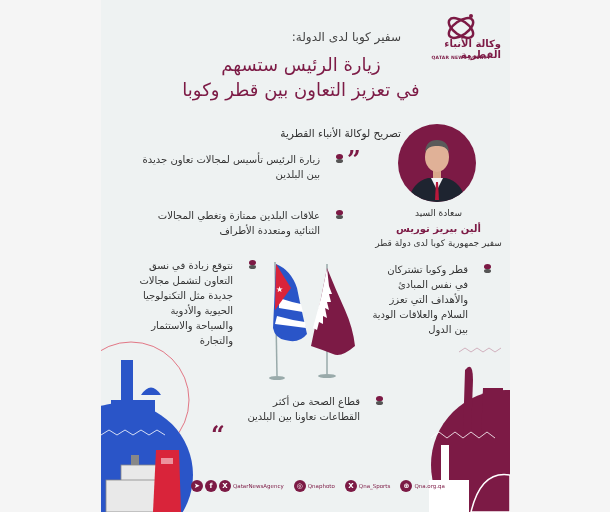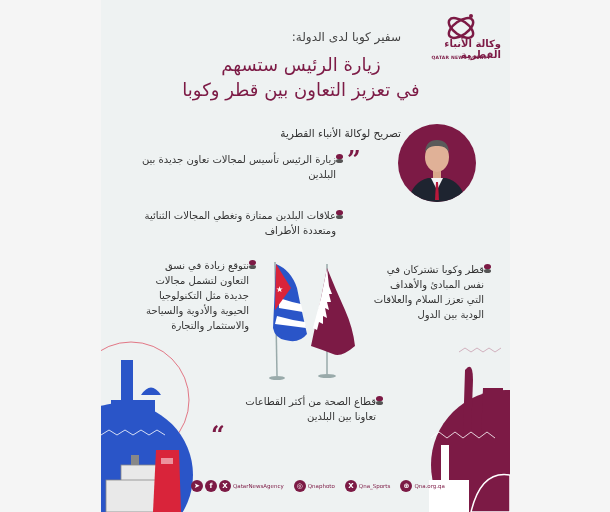--- a/index.html
+++ b/index.html
@@ -10,21 +10,21 @@
   .center { text-align:center; }
   .logo { left:320px; top:10px; width:80px; height:55px; }
   .logo-ar { position:absolute; left:0; top:28px; width:80px; font-size:10px; color:#7c1a45; text-align:right; direction:rtl; font-weight:bold; }
   .logo-en { position:absolute; left:0; top:45px; width:80px; font-size:4.5px; color:#7c1a45; text-align:center; font-weight:bold; letter-spacing:0.2px; }
   .kicker { left:100px; top:30px; width:200px; font-size:12px; color:#444; }
   .title { left:60px; top:52px; width:280px; font-size:18px; font-weight:normal; color:#7c1a45; line-height:25px; }
   .subtitle { left:100px; top:127px; width:200px; font-size:10.5px; color:#333; }
   .portrait { left:297px; top:124px; width:78px; height:78px; border-radius:50%; background:#7c1a45; overflow:hidden; }
   .name-block { left:270px; top:206px; width:135px; font-size:9px; color:#333; line-height:15px; }
   .name-block .nm { color:#7c1a45; font-weight:bold; font-size:10px; }
-  .bullet { display:flex; flex-direction:row-reverse; gap:0; align-items:flex-start; }
+  .bullet { display:flex; flex-direction:row-reverse; gap:16px; align-items:flex-start; }
   .dot { width:7px; height:9px; flex:0 0 auto; margin-top:2px; position:relative; }
   .dot::before { content:""; position:absolute; left:0; top:0; width:7px; height:5px; border-radius:50% 50% 40% 40%; background:#7c1a45; }
   .dot::after { content:""; position:absolute; left:0; top:5px; width:7px; height:4px; border-radius:40% 40% 50% 50%; background:#555; }
   .btext { font-size:10px; line-height:15px; color:#333; direction:rtl; text-align:right; }
   .quote { font-size:24px; font-weight:bold; color:#7c1a45; line-height:20px; font-family:"DejaVu Serif", serif; }
   .footer { left:90px; top:478px; height:16px; display:flex; align-items:center; gap:4px; font-size:5.5px; color:#7c1a45; }
   .sic { width:12px; height:12px; border-radius:50%; background:#7c1a45; color:#fff; font-size:7px; display:flex; align-items:center; justify-content:center; font-weight:bold; }
   .fgroup { display:flex; align-items:center; gap:2px; margin-right:6px; }
 </style>
 </head>
@@ -51,20 +51,25 @@
 
   <div class="abs portrait">
     <svg width="78" height="78" viewBox="0 0 78 78">
       <path d="M10 78 Q14 58 30 54 L48 54 Q64 58 68 78 Z" fill="#1e2430"></path>
       <path d="M33 54 L39 66 L45 54 Z" fill="#f4f4f4"></path>
       <path d="M38 58 L40 58 L41 76 L37 76 Z" fill="#b8183a"></path>
       <rect x="35" y="44" width="8" height="10" fill="#d9a88b"></rect>
       <ellipse cx="39" cy="33" rx="12" ry="15" fill="#e0b197"></ellipse>
       <path d="M27 28 Q28 16 39 16 Q50 16 51 28 Q47 21 39 22 Q31 21 27 28 Z" fill="#5a5a5a"></path>
     </svg>
+  </div>
+  <div class="abs name-block center">
+    <div>سعادة السيد</div>
+    <div class="nm">ألين بيريز توريس</div>
+    <div>سفير جمهورية كوبا لدى دولة قطر</div>
   </div>
 
   <div class="abs quote" style="left:246px; top:150px;">”</div>
   <div class="abs quote" style="left:110px; top:425px;">“</div>
 
   <div class="abs bullet" style="left:30px; top:152px; width:212px;">
     <span class="dot"></span>
     <span class="btext">زيارة الرئيس تأسيس لمجالات تعاون جديدة بين البلدين</span>
   </div>
   <div class="abs bullet" style="left:30px; top:197px; width:212px;margin-top:11px;">

